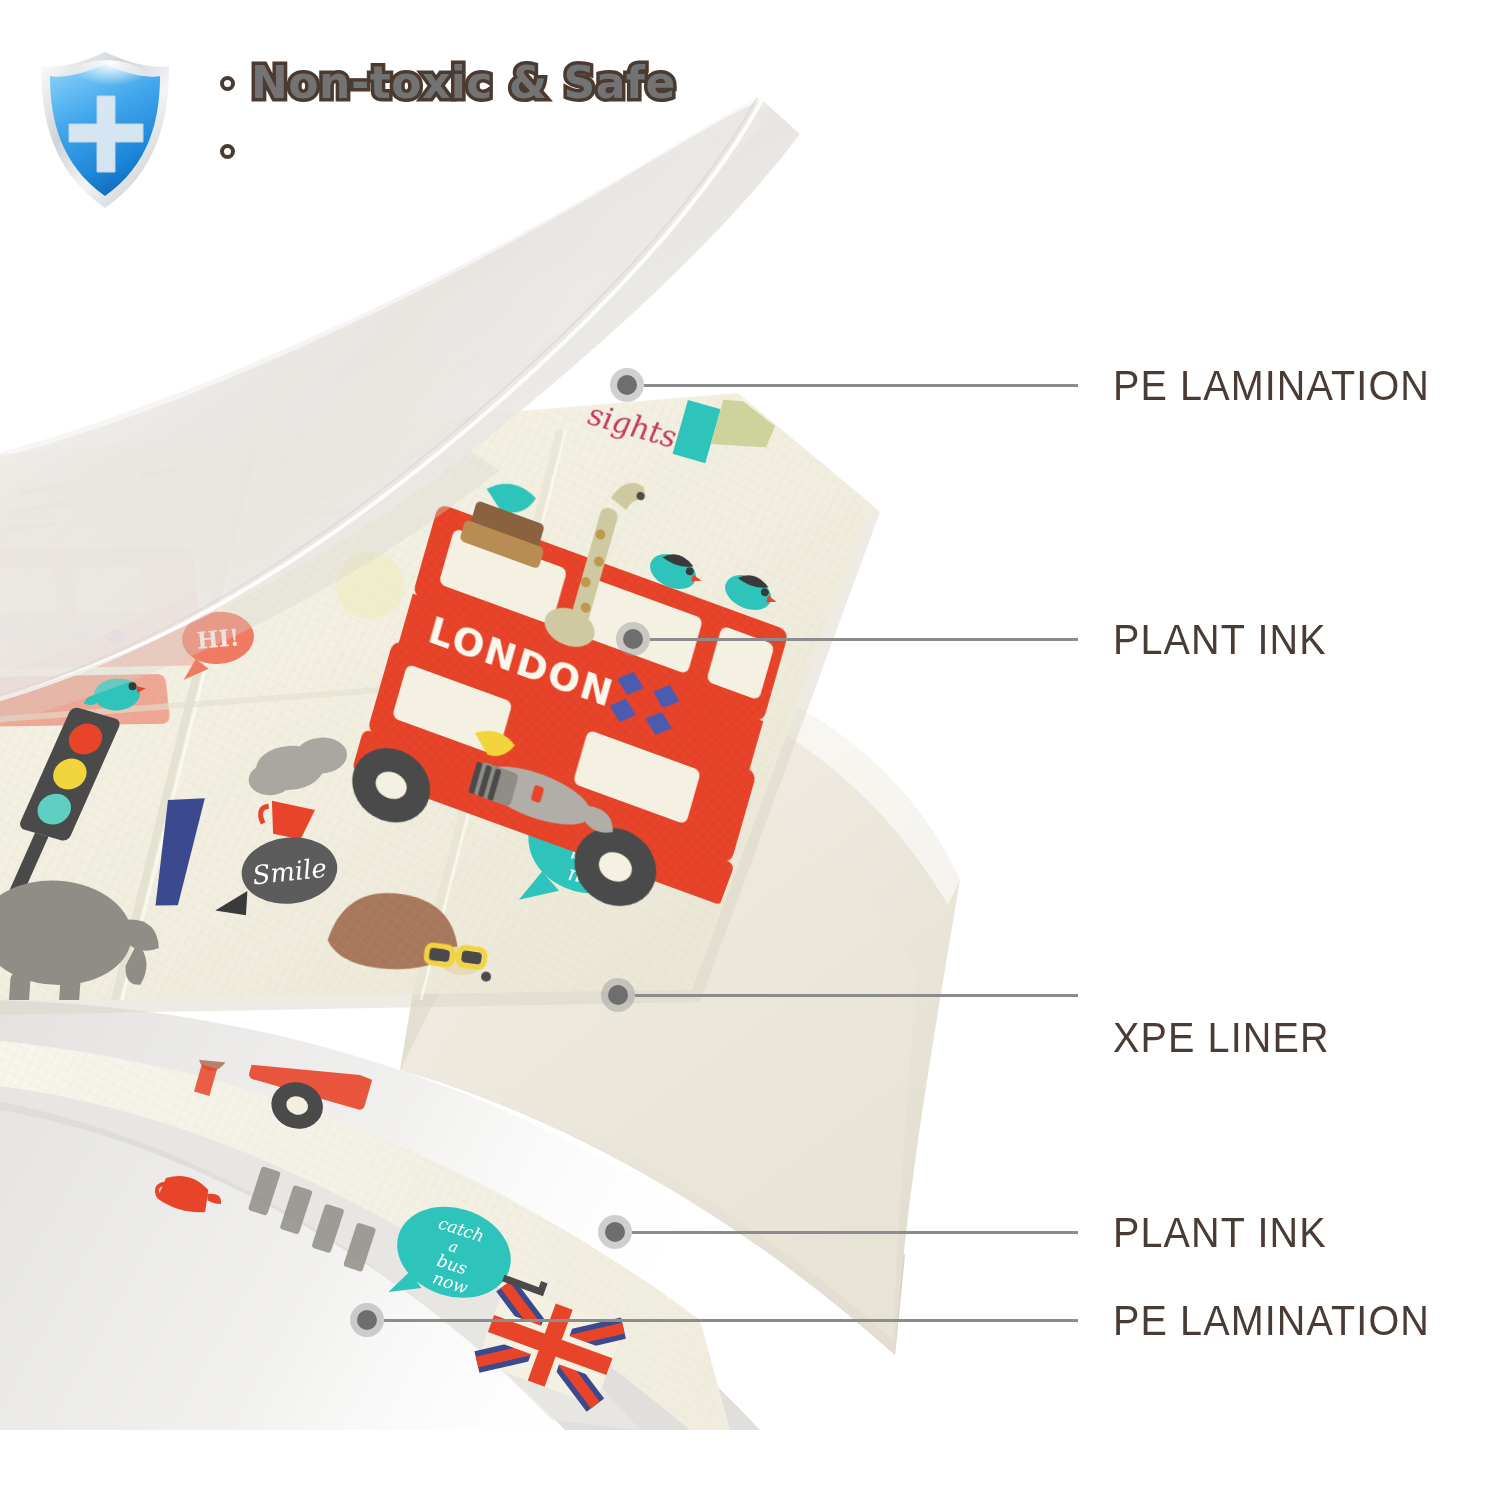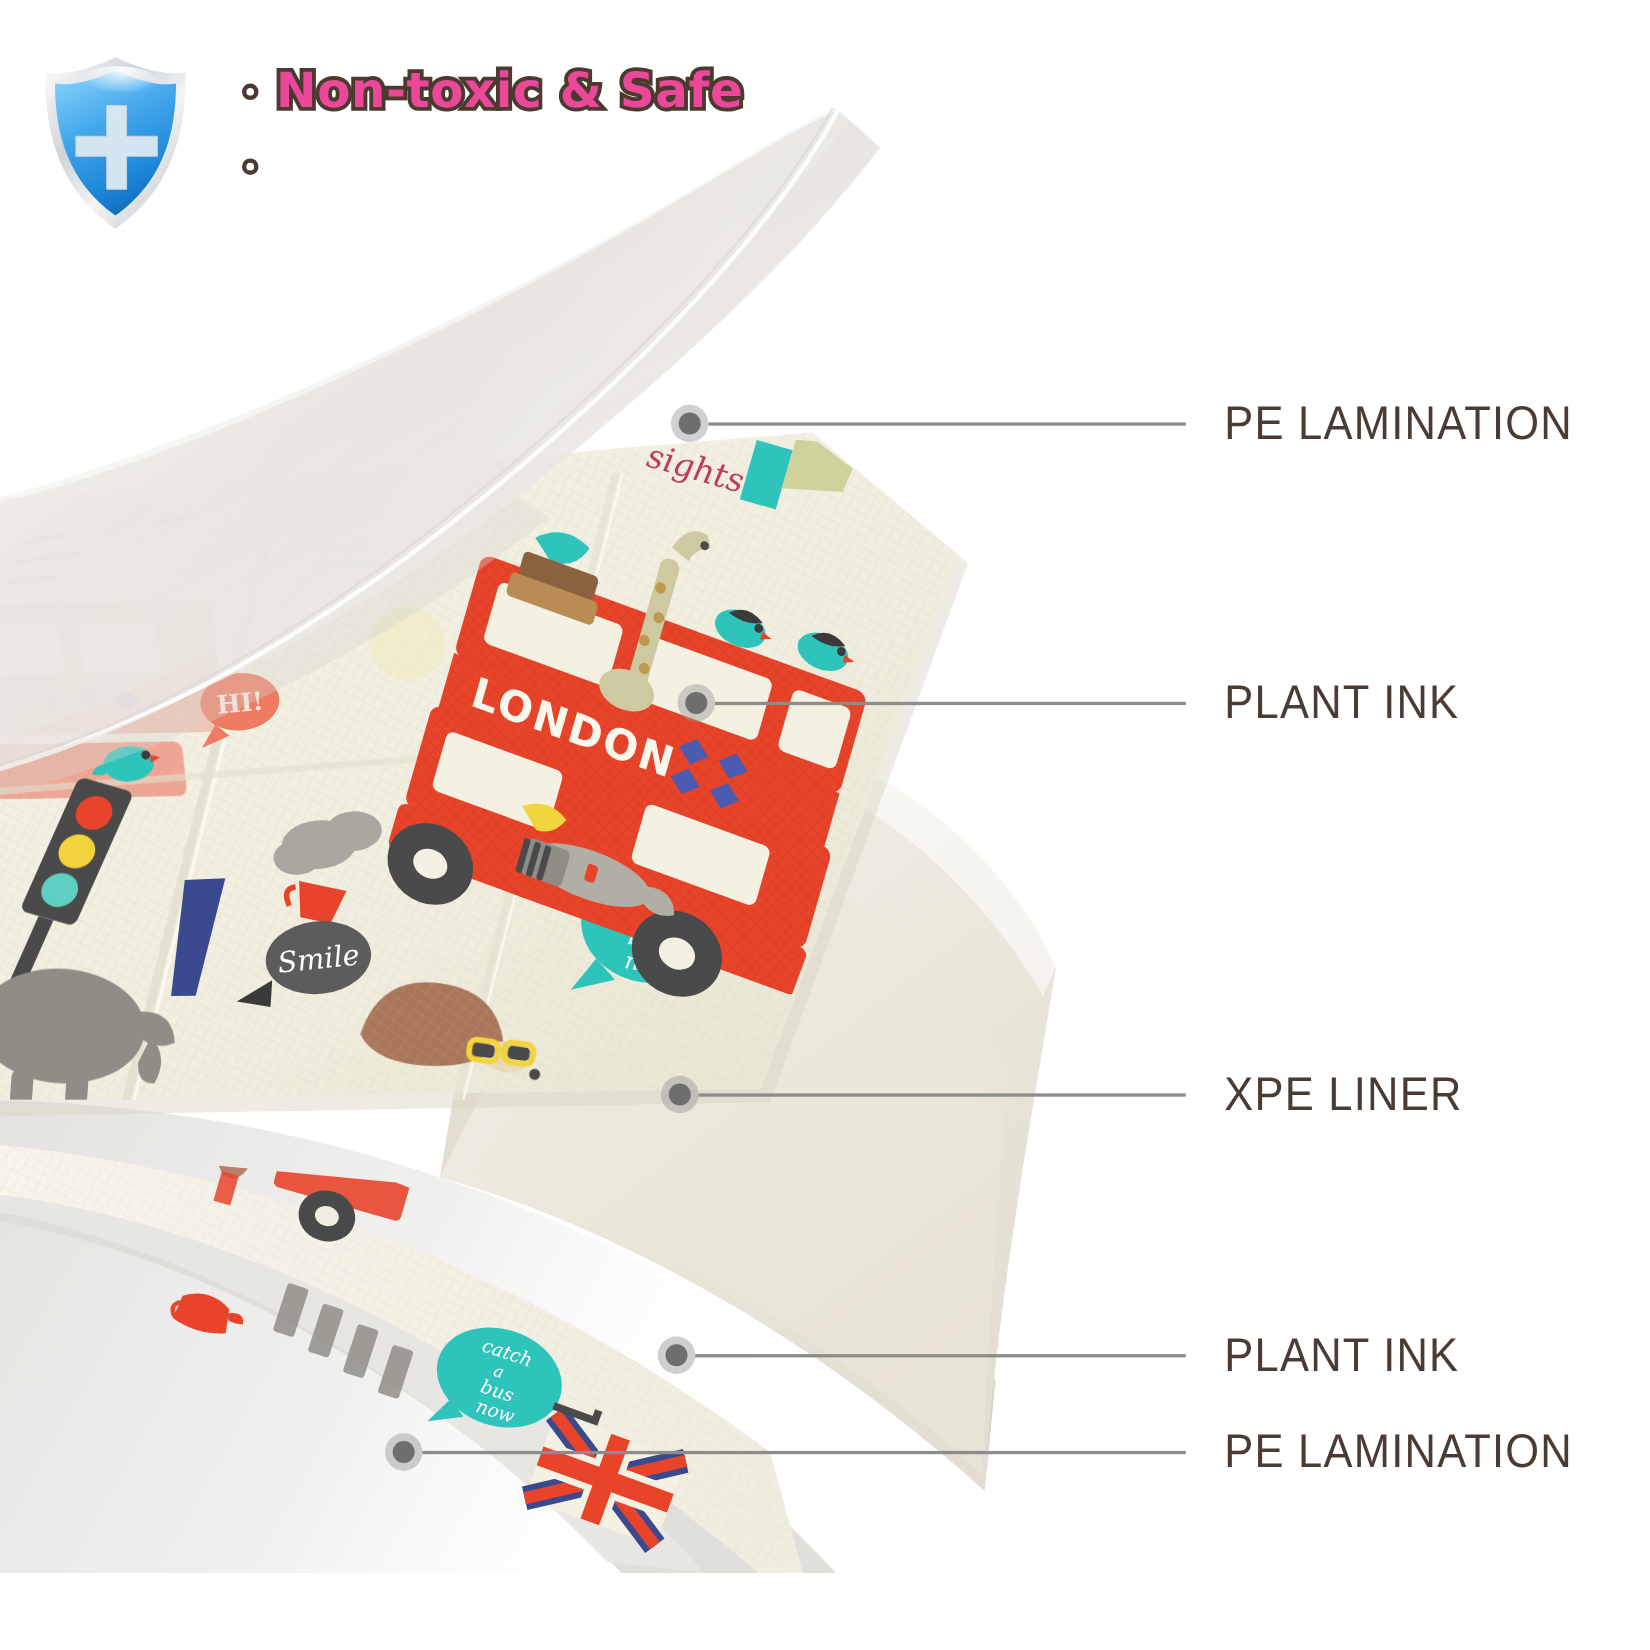--- a/index.html
+++ b/index.html
@@ -10,21 +10,21 @@
 
   
   #header{position:absolute;left:30px;top:40px;width:700px;height:180px;}
   .shield-wrap{position:absolute;left:5px;top:8px;width:140px;height:165px;}
   .bullets{position:absolute;left:190px;top:12px;width:520px;}
   .bullet-row{display:flex;align-items:center;margin-bottom:6px;height:62px;}
   .bullet-dot{width:15px;height:15px;border:4px solid #4a3a30;border-radius:50%;
               margin-right:16px;box-sizing:border-box;flex:none;}
   .bullet-text{
      font-family:"DejaVu Sans",sans-serif;
-     font-size:44px;font-weight:bold;color:#ec4899;letter-spacing:0.5px;
+     font-size:44px;font-weight:bold;color:#737373;letter-spacing:0.5px;
      white-space:nowrap;line-height:1;
      -webkit-text-stroke:7px #4a3a30;
      paint-order:stroke fill;
   }
 
   
   #layers{position:absolute;left:0;top:0;width:1500px;height:1500px;}
   #layers svg{position:absolute;left:0;top:0;}
 
   
@@ -470,21 +470,21 @@
     </div>
 
     <div class="marker" style="left:616px;top:622px;"></div>
     <div class="leader" style="left:650px;top:638px;width:428px;"></div>
     <div class="callout" style="left:1113px;top:611px;">
       <span class="callout-label">PLANT INK</span>
     </div>
 
     <div class="marker" style="left:601px;top:978px;"></div>
     <div class="leader" style="left:635px;top:994px;width:443px;"></div>
-    <div class="callout" style="left:1113px;top:967px;">
+    <div class="callout" style="left:1113px;top:1009px;">
       <span class="callout-label">XPE LINER</span>
     </div>
 
     <div class="marker" style="left:598px;top:1215px;"></div>
     <div class="leader" style="left:632px;top:1231px;width:446px;"></div>
     <div class="callout" style="left:1113px;top:1204px;">
       <span class="callout-label">PLANT INK</span>
     </div>
 
     <div class="marker" style="left:350px;top:1303px;"></div>

